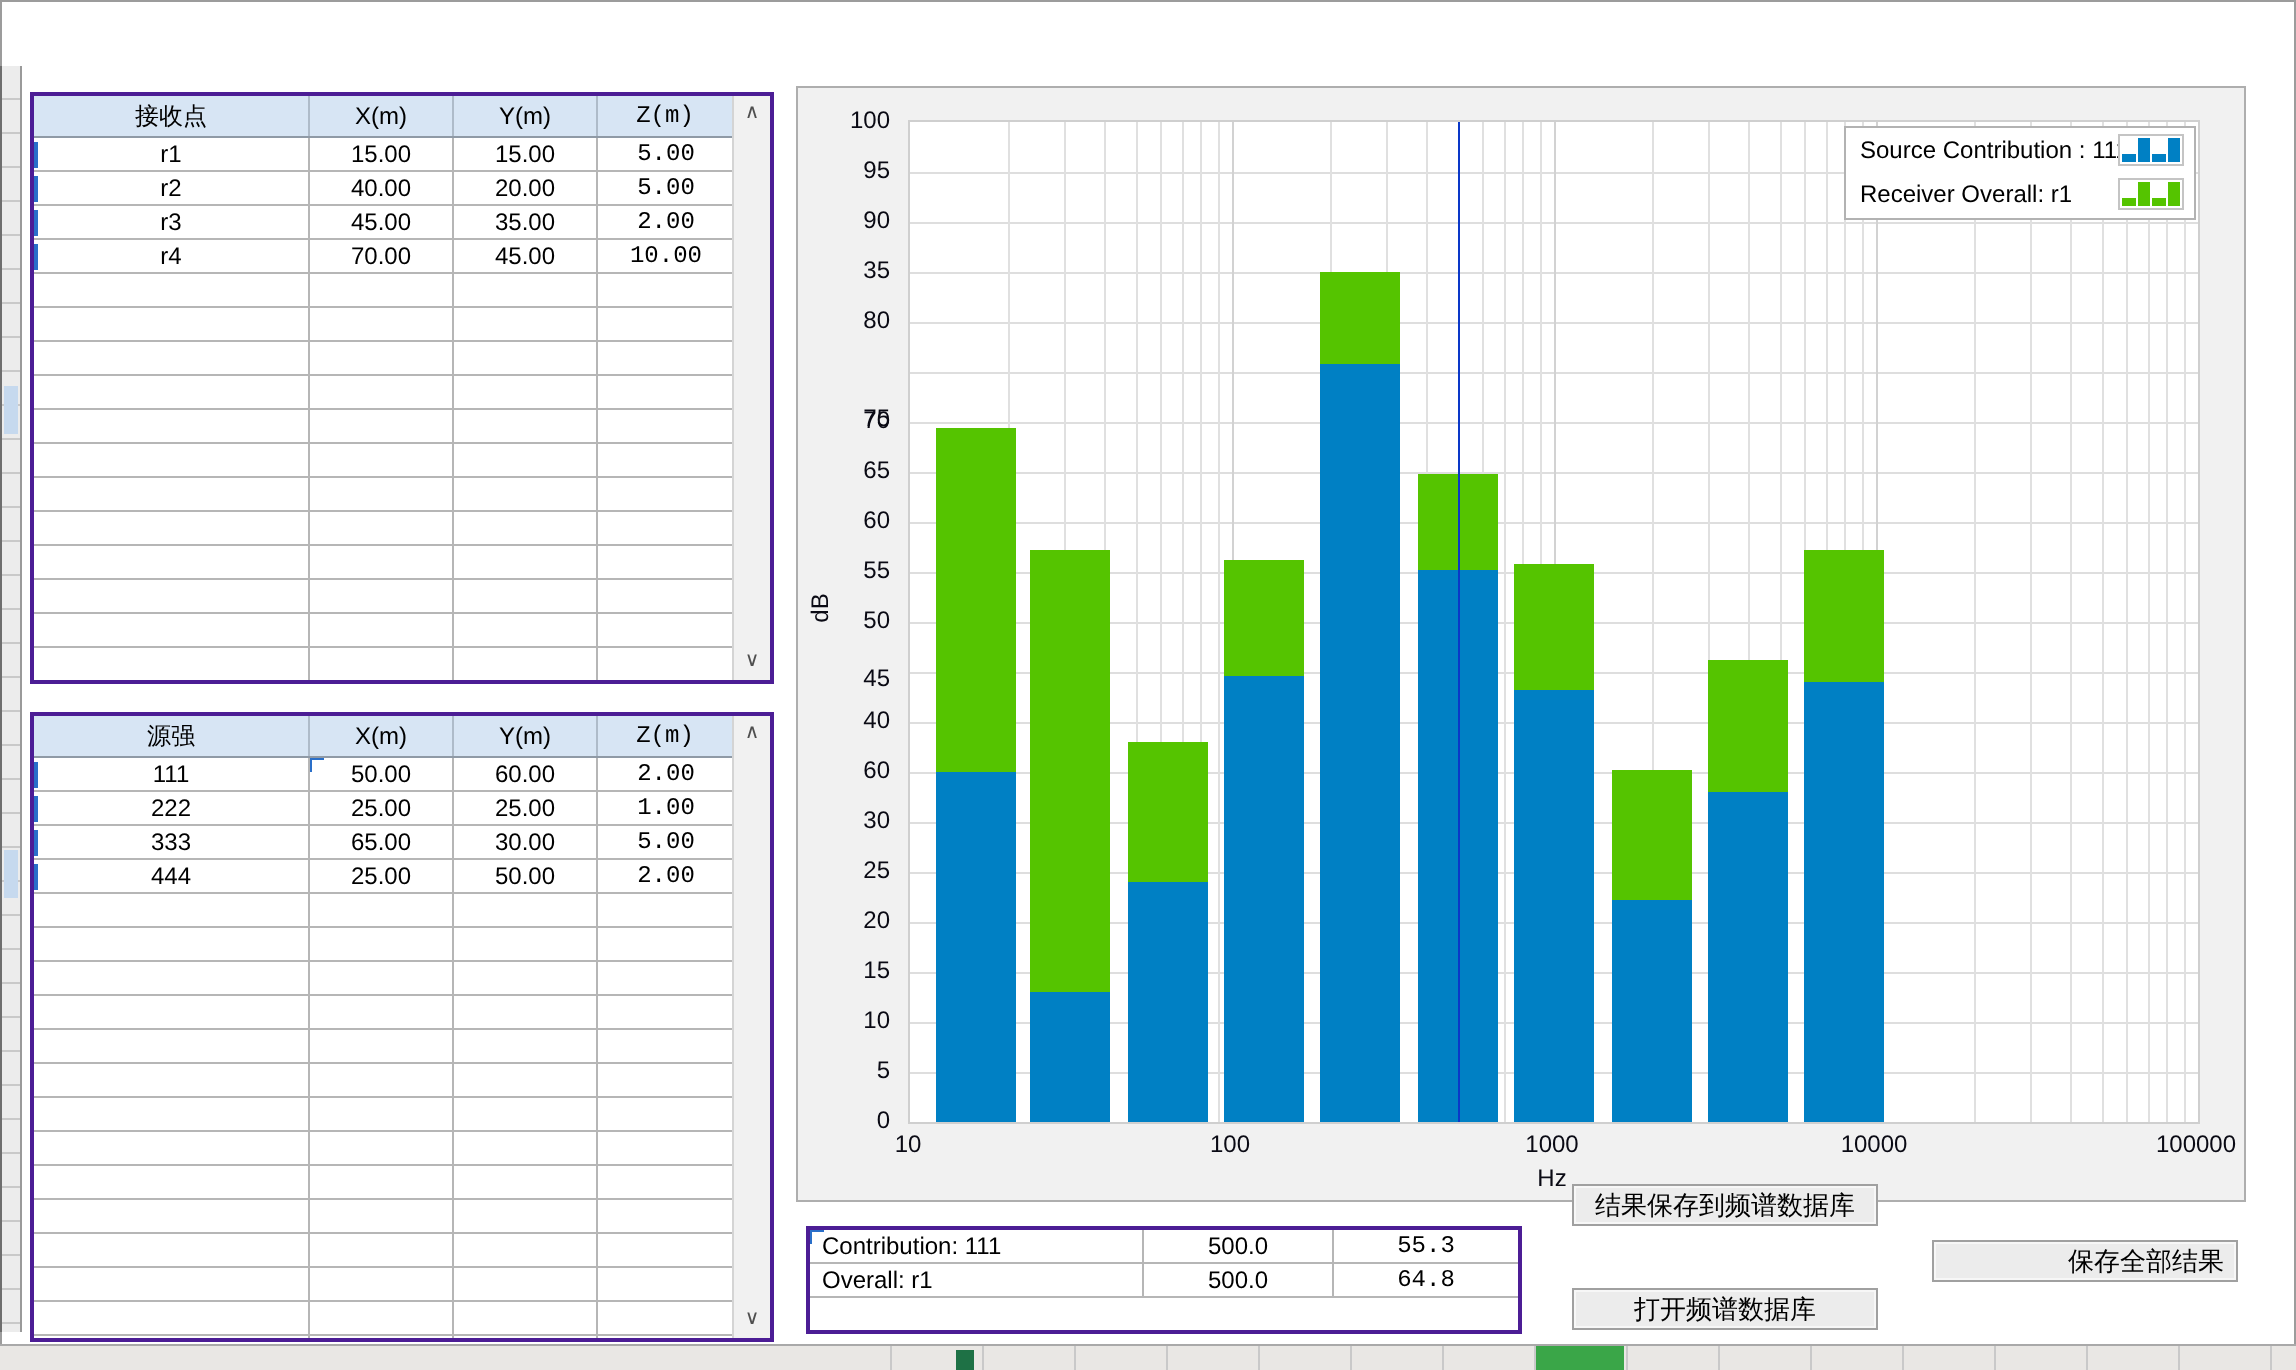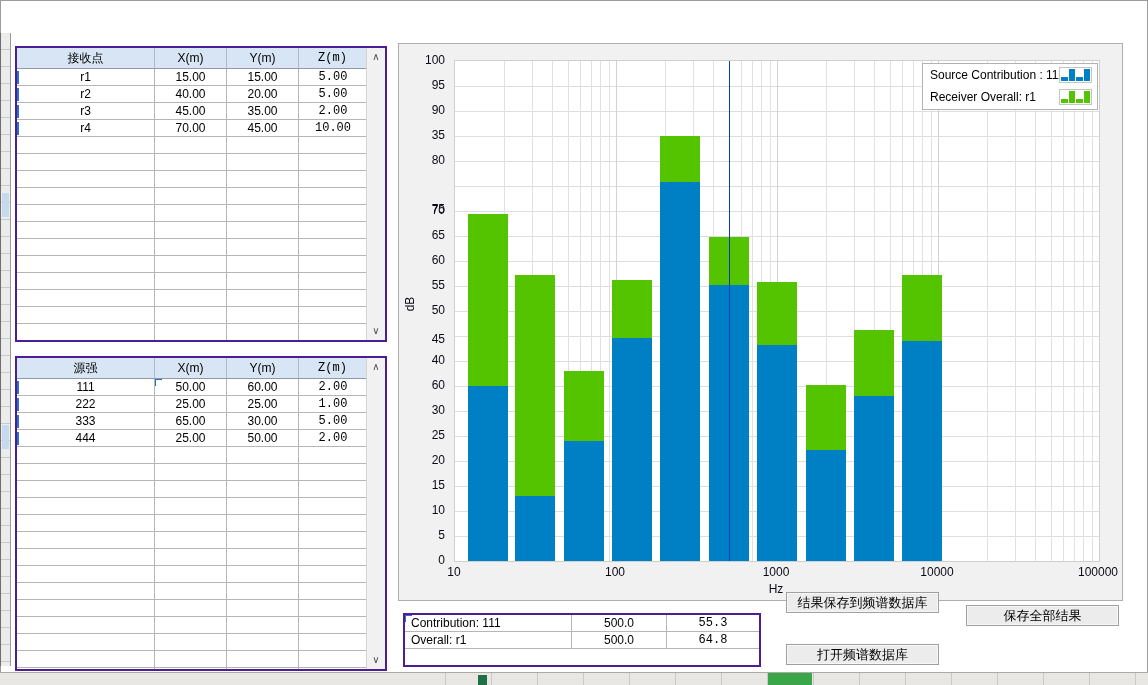--- a/index.html
+++ b/index.html
@@ -456,21 +456,21 @@
         </div>
         <div class="lv-row ">
           <div class="lv-cell">Overall: r1</div>
           <div class="lv-cell">500.0</div>
           <div class="lv-cell">64.8</div>
         </div>
       </div>
   </div>
 
   <button class="lv-button" style="left:785px;top:591px;">结果保存到频谱数据库</button>
-  <button class="lv-button" style="left:965px;top:604px;">保存全部结果</button>
+  <button class="lv-button" style="left:965px;top:619px;text-align:right;">保存全部结果</button>
   <button class="lv-button" style="left:785px;top:643px;">打开频谱数据库</button>
 </div>
 
 <div class="left-sliver">
   <div class="blue1"></div>
   <div class="blue2"></div>
 </div>
 <div class="bottom-sliver">
   <div class="cells"></div>
   <div class="green-tick"></div>

